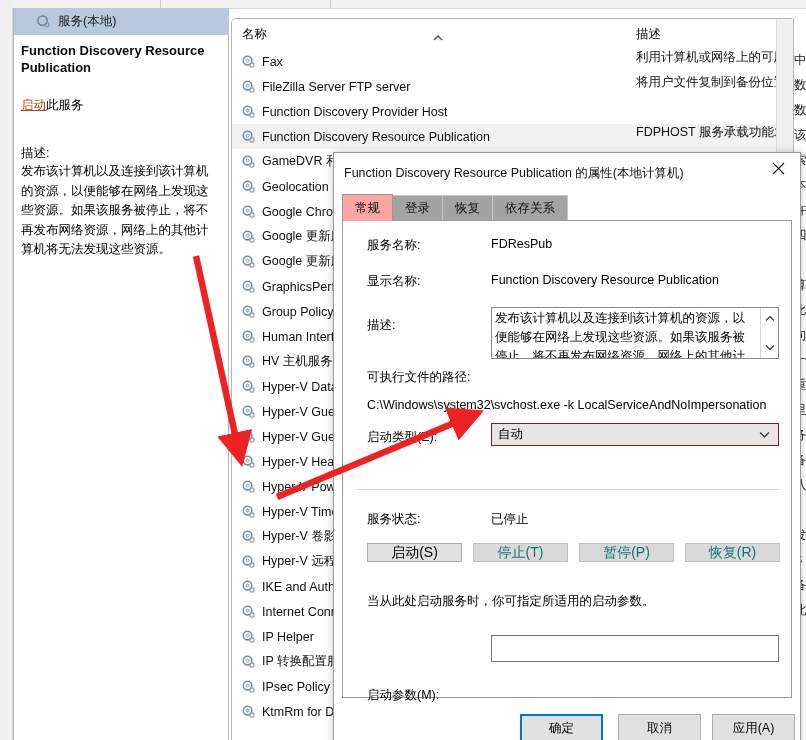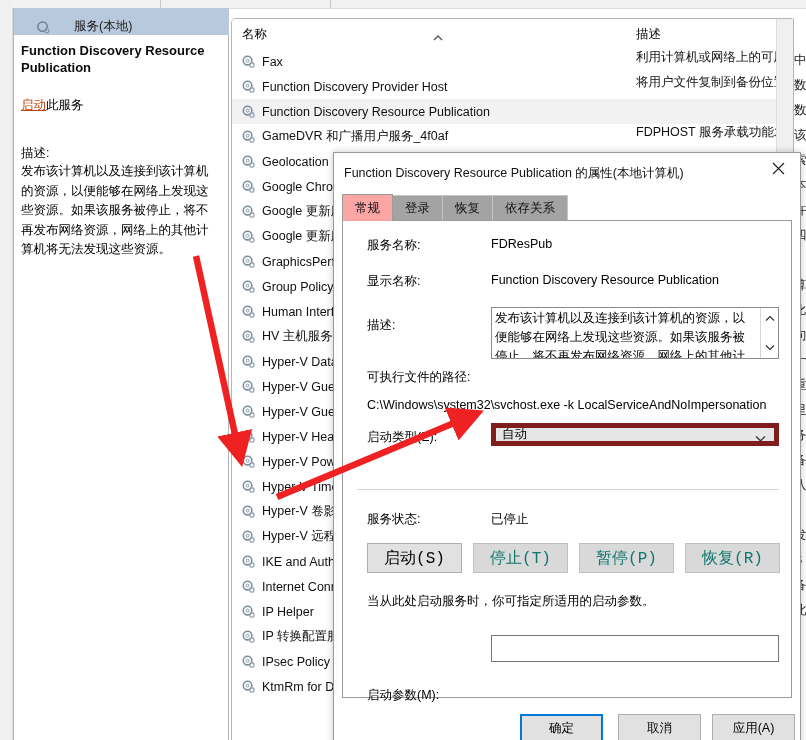--- a/index.html
+++ b/index.html
@@ -29,21 +29,21 @@
   .left-pane {
     position: absolute; left: 13px; top: 8px; width: 216px; height: 732px;
     background: #ffffff; border-left: 1px solid #b6b6b6; border-right: 1px solid #b6b6b6;
     box-sizing: border-box;
   }
   .left-tab {
     position: absolute; left: 13px; top: 8px; width: 216px; height: 27px;
     background: #b8c9dd;
     box-sizing: border-box;
     border-left: 1px solid #b6b6b6;
-    display: flex; align-items: flex-end; gap: 23px; padding-left: 22px;
+    display: flex; align-items: center; gap: 7px; padding-left: 22px;
   }
   .left-tab-label { font-size: 12.5px; color: #1a1a1a; white-space: nowrap; }
 
   .svc-title {
     position: absolute; left: 21px; top: 42px; width: 196px;
     font-weight: bold; font-size: 13px; line-height: 17px; color: #0b0b0b;
   }
   .svc-link { color: #c2410c; text-decoration: underline; cursor: pointer; }
   .desc-label {
     position: absolute; left: 21px; top: 145px; font-size: 12.5px; color: #000;
@@ -152,34 +152,34 @@
   }
   .desc-box .sb .up, .desc-box .sb .dn {
     position: absolute; left: 0; width: 17px; height: 17px;
     display: flex; align-items: center; justify-content: center; color: #3a3a3a; font-size: 9px;
   }
   .desc-box .sb .up { top: 2px; }
   .desc-box .sb .dn { bottom: 2px; }
 
   .combo {
     position: absolute; left: 148px; top: 156px; width: 288px; height: 23px;
-    background: #e6e6e6; border: 5px solid #7f1d1d; box-sizing: border-box;
+    background: #e6e6e6; border: 1px solid #7f1d1d; box-sizing: border-box;
     display: flex; align-items: center; cursor: pointer;
   }
   .combo .ctext { margin-left: 6px; font-size: 12.5px; color: #000; }
   .combo .carrow { position: absolute; right: 8px; top: 5px; color: #333; font-size: 10px; }
 
   .hr {
     position: absolute; left: 14px; width: 422px; height: 1px; background: #d3d3d3;
   }
 
   .btn {
-    position: absolute; height: 30px; background: #e1e1e1; border: 1px solid #adadad;
-    font-size: 16px; color: #000; display: flex; align-items: center; justify-content: center;
-    box-sizing: border-box; cursor: pointer; font-family: Liberation Mono, monospace;
+    position: absolute; height: 19px; background: #e1e1e1; border: 1px solid #adadad;
+    font-size: 14px; color: #000; display: flex; align-items: center; justify-content: center;
+    box-sizing: border-box; cursor: pointer;
   }
   .btn.disabled { color: #0f766e; background: #d9d9d9; border-color: #c0c0c0; cursor: default; }
 
   .param-input {
     position: absolute; left: 148px; top: 414px; width: 288px; height: 27px;
     background: #ffffff; border: 1px solid #767676; box-sizing: border-box;
   }
 
   .dlg-footer-btn {
     position: absolute; height: 28px; width: 83px;
@@ -233,20 +233,28 @@
       <div class="col-desc">描述</div>
     </div>
     <div class="rows" id="rows">
         <div class="row">
           <svg class="gear" viewBox="0 0 16 16">
             <circle cx="7" cy="7" r="4.6" fill="none" stroke="#7d8f9f" stroke-width="1.7"></circle>
             <circle cx="7" cy="7" r="1.6" fill="#ffffff" stroke="#7d8f9f" stroke-width="1"></circle>
             <circle cx="11.6" cy="11.6" r="2.3" fill="none" stroke="#96a5b4" stroke-width="1.4"></circle>
           </svg>
           <span class="nm">Fax</span>
+        </div>
+        <div class="row">
+          <svg class="gear" viewBox="0 0 16 16">
+            <circle cx="7" cy="7" r="4.6" fill="none" stroke="#7d8f9f" stroke-width="1.7"></circle>
+            <circle cx="7" cy="7" r="1.6" fill="#ffffff" stroke="#7d8f9f" stroke-width="1"></circle>
+            <circle cx="11.6" cy="11.6" r="2.3" fill="none" stroke="#96a5b4" stroke-width="1.4"></circle>
+          </svg>
+          <span class="nm">FileZilla Server FTP server</span>
         </div>
         <div class="row">
           <svg class="gear" viewBox="0 0 16 16">
             <circle cx="7" cy="7" r="4.6" fill="none" stroke="#7d8f9f" stroke-width="1.7"></circle>
             <circle cx="7" cy="7" r="1.6" fill="#ffffff" stroke="#7d8f9f" stroke-width="1"></circle>
             <circle cx="11.6" cy="11.6" r="2.3" fill="none" stroke="#96a5b4" stroke-width="1.4"></circle>
           </svg>
           <span class="nm">Function Discovery Provider Host</span>
         </div>
         <div class="row selected">

